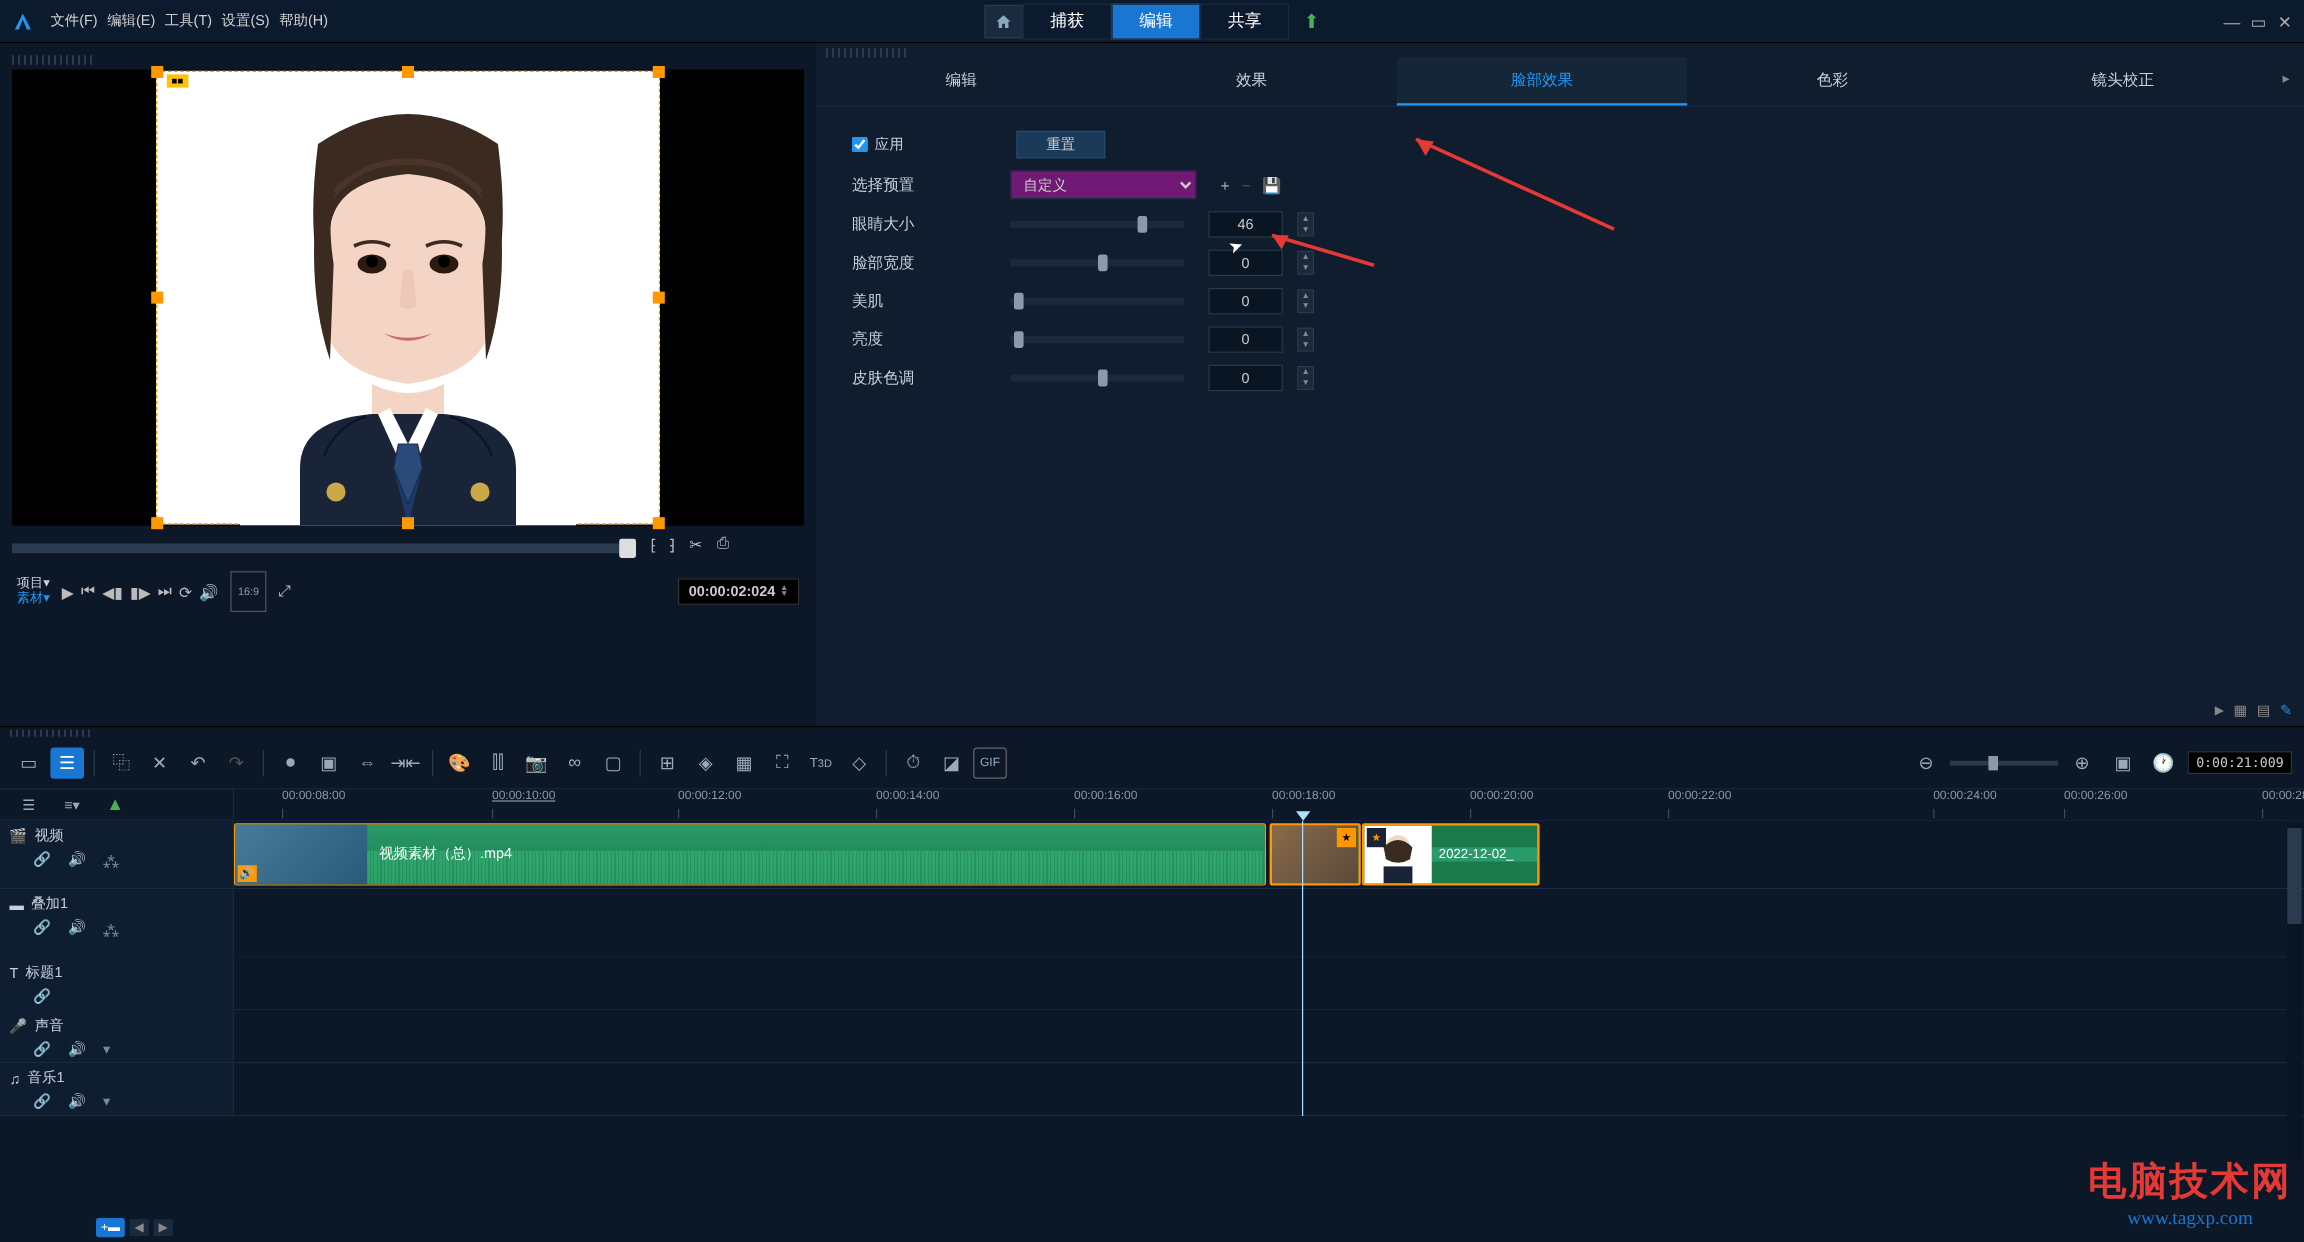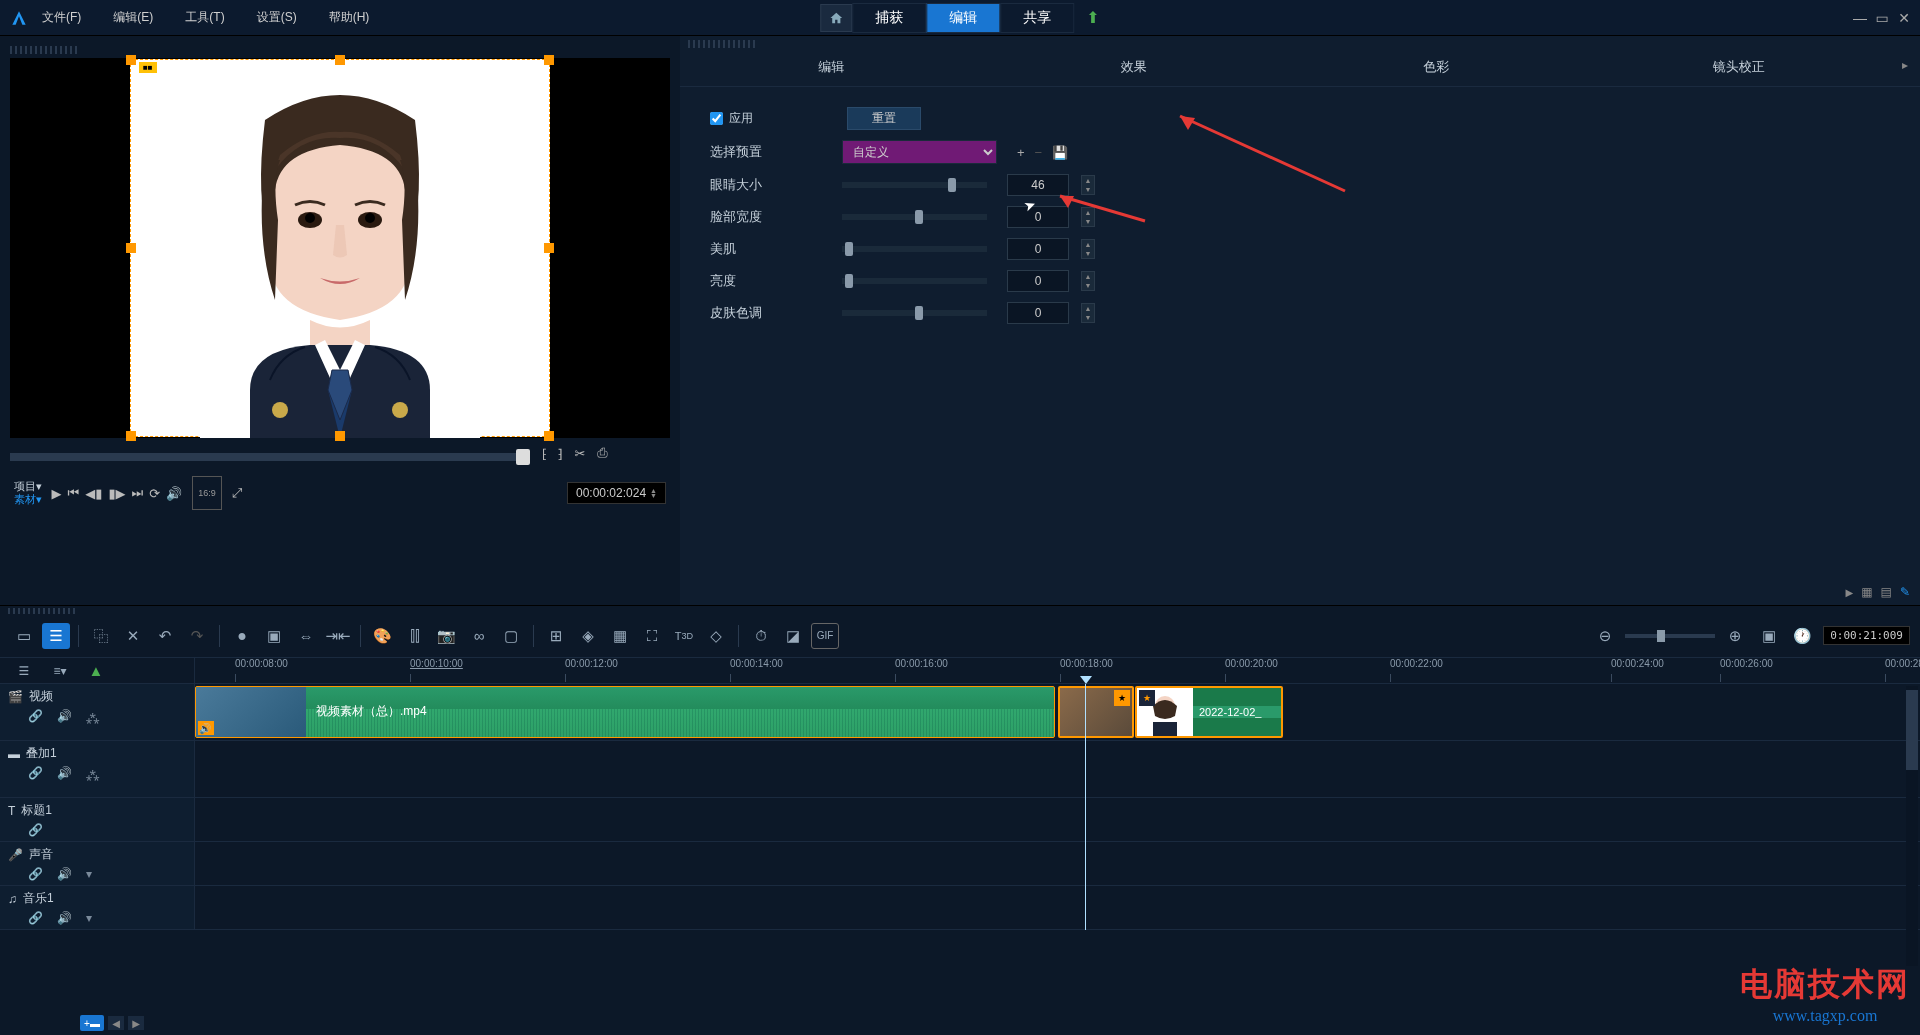--- a/index.html
+++ b/index.html
@@ -1,20 +1,20 @@
 <!DOCTYPE html>
 <html><head>
 <meta charset="utf-8">
 <style>
 *{margin:0;padding:0;box-sizing:border-box;font-family:"Microsoft YaHei",Arial,sans-serif;}
 body{background:#0c1828;color:#c5d0da;font-size:12px;overflow:hidden;width:1920px;height:1035px;position:relative;}
 .top-bar{height:36px;background:#0c1a2e;display:flex;align-items:center;padding:0 8px;border-bottom:1px solid #000;}
 .logo{width:22px;height:22px;margin-right:12px;display:flex;align-items:center;justify-content:center;}
 .logo svg{width:20px;height:20px;}
-.menu-items{display:flex;gap:32px;}
+.menu-items{display:flex;gap:8px;}
 .menu-item{color:#d0d0d0;cursor:pointer;}
 .top-tabs{position:absolute;left:50%;transform:translateX(-50%);display:flex;align-items:center;gap:0;}
 .top-tab-home{width:32px;height:28px;background:#1a2a3f;display:flex;align-items:center;justify-content:center;border:1px solid #2a3a4f;}
 .top-tab{padding:5px 22px;font-size:14px;cursor:pointer;border:1px solid #1a2a3f;}
 .top-tab.capture{background:#0c1a2e;color:#fff;}
 .top-tab.active{background:#1976d2;color:#fff;}
 .top-tab.share{background:#0c1a2e;color:#fff;}
 .upload-icon{color:#4caf50;margin-left:12px;font-size:16px;}
 .top-right{margin-left:auto;display:flex;align-items:center;gap:6px;}
 .win-btn{width:16px;height:14px;display:flex;align-items:center;justify-content:center;color:#aaa;cursor:pointer;font-size:14px;}
@@ -33,21 +33,21 @@
 .badge-small{position:absolute;top:2px;left:8px;background:#ffc107;color:#000;font-size:8px;padding:1px 4px;}
 .preview-scrub{margin-top:8px;height:8px;background:#1a2a3f;position:relative;width:520px;}
 .preview-scrub-fill{position:absolute;left:0;top:0;height:100%;width:99%;background:#2a3a4f;}
 .preview-scrub-handle{position:absolute;right:0;top:-4px;width:14px;height:16px;background:#ddd;border-radius:2px;}
 .preview-controls{display:flex;align-items:center;gap:10px;margin-top:14px;padding:0 4px;}
 .proj-labels{font-size:11px;line-height:13px;}
 .proj-labels .mat{color:#2196f3;}
 .play-btns{display:flex;gap:6px;align-items:center;}
 .pbtn{color:#bbb;cursor:pointer;font-size:13px;}
 .aspect-box{border:1px solid #555;padding:11px 5px;font-size:9px;color:#999;}
-.timecode-box{margin-left:auto;background:#000;border:1px solid #333;padding:3px 8px;font-family:monospace;font-size:12px;color:#ccc;display:flex;align-items:center;gap:4px;}
+.timecode-box{margin-left:auto;background:#000;border:1px solid #333;padding:3px 8px;font-family:monospace;font-size:12px;color:#ccc;display:flex;align-items:center;gap:4px;font-weight:bold;}
 .tc-spin{display:flex;flex-direction:column;line-height:5px;font-size:7px;color:#888;}
 
 .props-panel{flex:1;background:#0f1d2f;padding:0;position:relative;}
 .grip-h2{height:8px;background:repeating-linear-gradient(90deg,#2a3a4f 0 2px,transparent 2px 5px);width:70px;margin:4px 0 0 8px;}
 .props-tabs{display:flex;border-bottom:1px solid #1a2a3f;}
 .props-tab{flex:1;text-align:center;padding:10px 0;cursor:pointer;font-size:13px;color:#c5d0da;}
 .props-tab.active{color:#2196f3;border-bottom:2px solid #2196f3;background:#142638;}
 .props-body{padding:20px 30px;}
 .prop-row{display:flex;align-items:center;margin-bottom:10px;gap:12px;}
 .prop-check{display:flex;align-items:center;gap:6px;}
@@ -224,20 +224,21 @@
           </span>
       </div>
     </div>
   </div>
 
   <div class="props-panel">
     <div class="grip-h2"></div>
     <div class="props-tabs">
       <div class="props-tab">编辑</div>
       <div class="props-tab">效果</div>
+      <div class="props-tab active">脸部效果</div>
       <div class="props-tab">色彩</div>
       <div class="props-tab">镜头校正</div>
       <div style="width:30px;text-align:center;padding:10px 0;color:#888;">▸</div>
     </div>
     <div class="props-body">
       <div class="prop-row">
         <label class="prop-check">
           <input type="checkbox" checked="" style=""> 
             <span>应用</span>
         </label>

